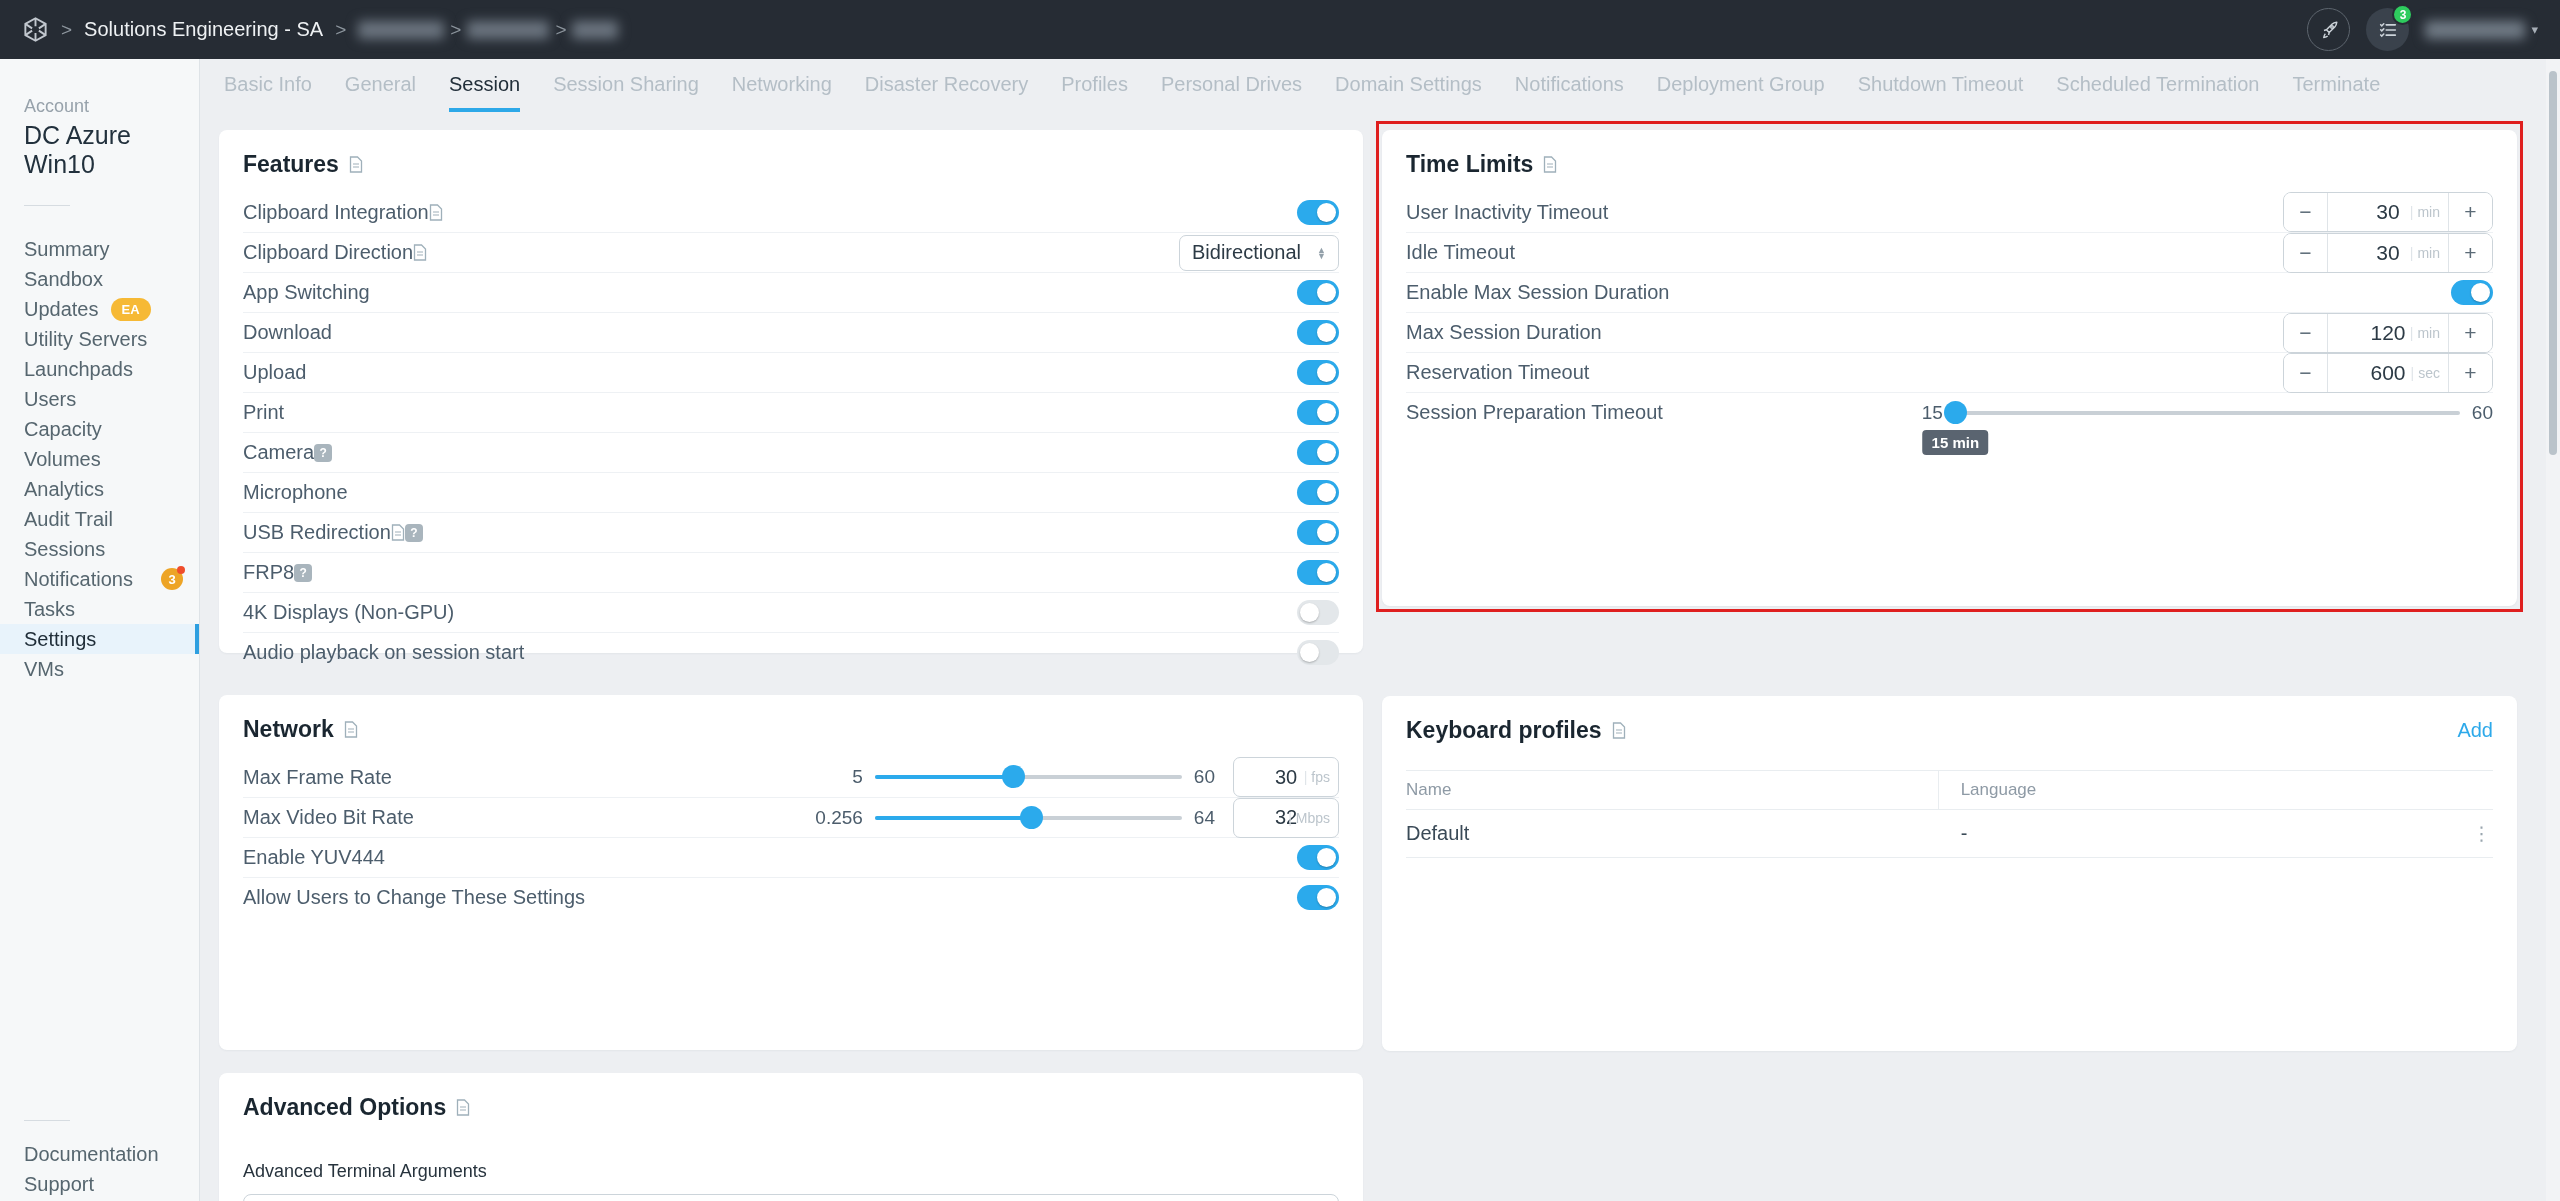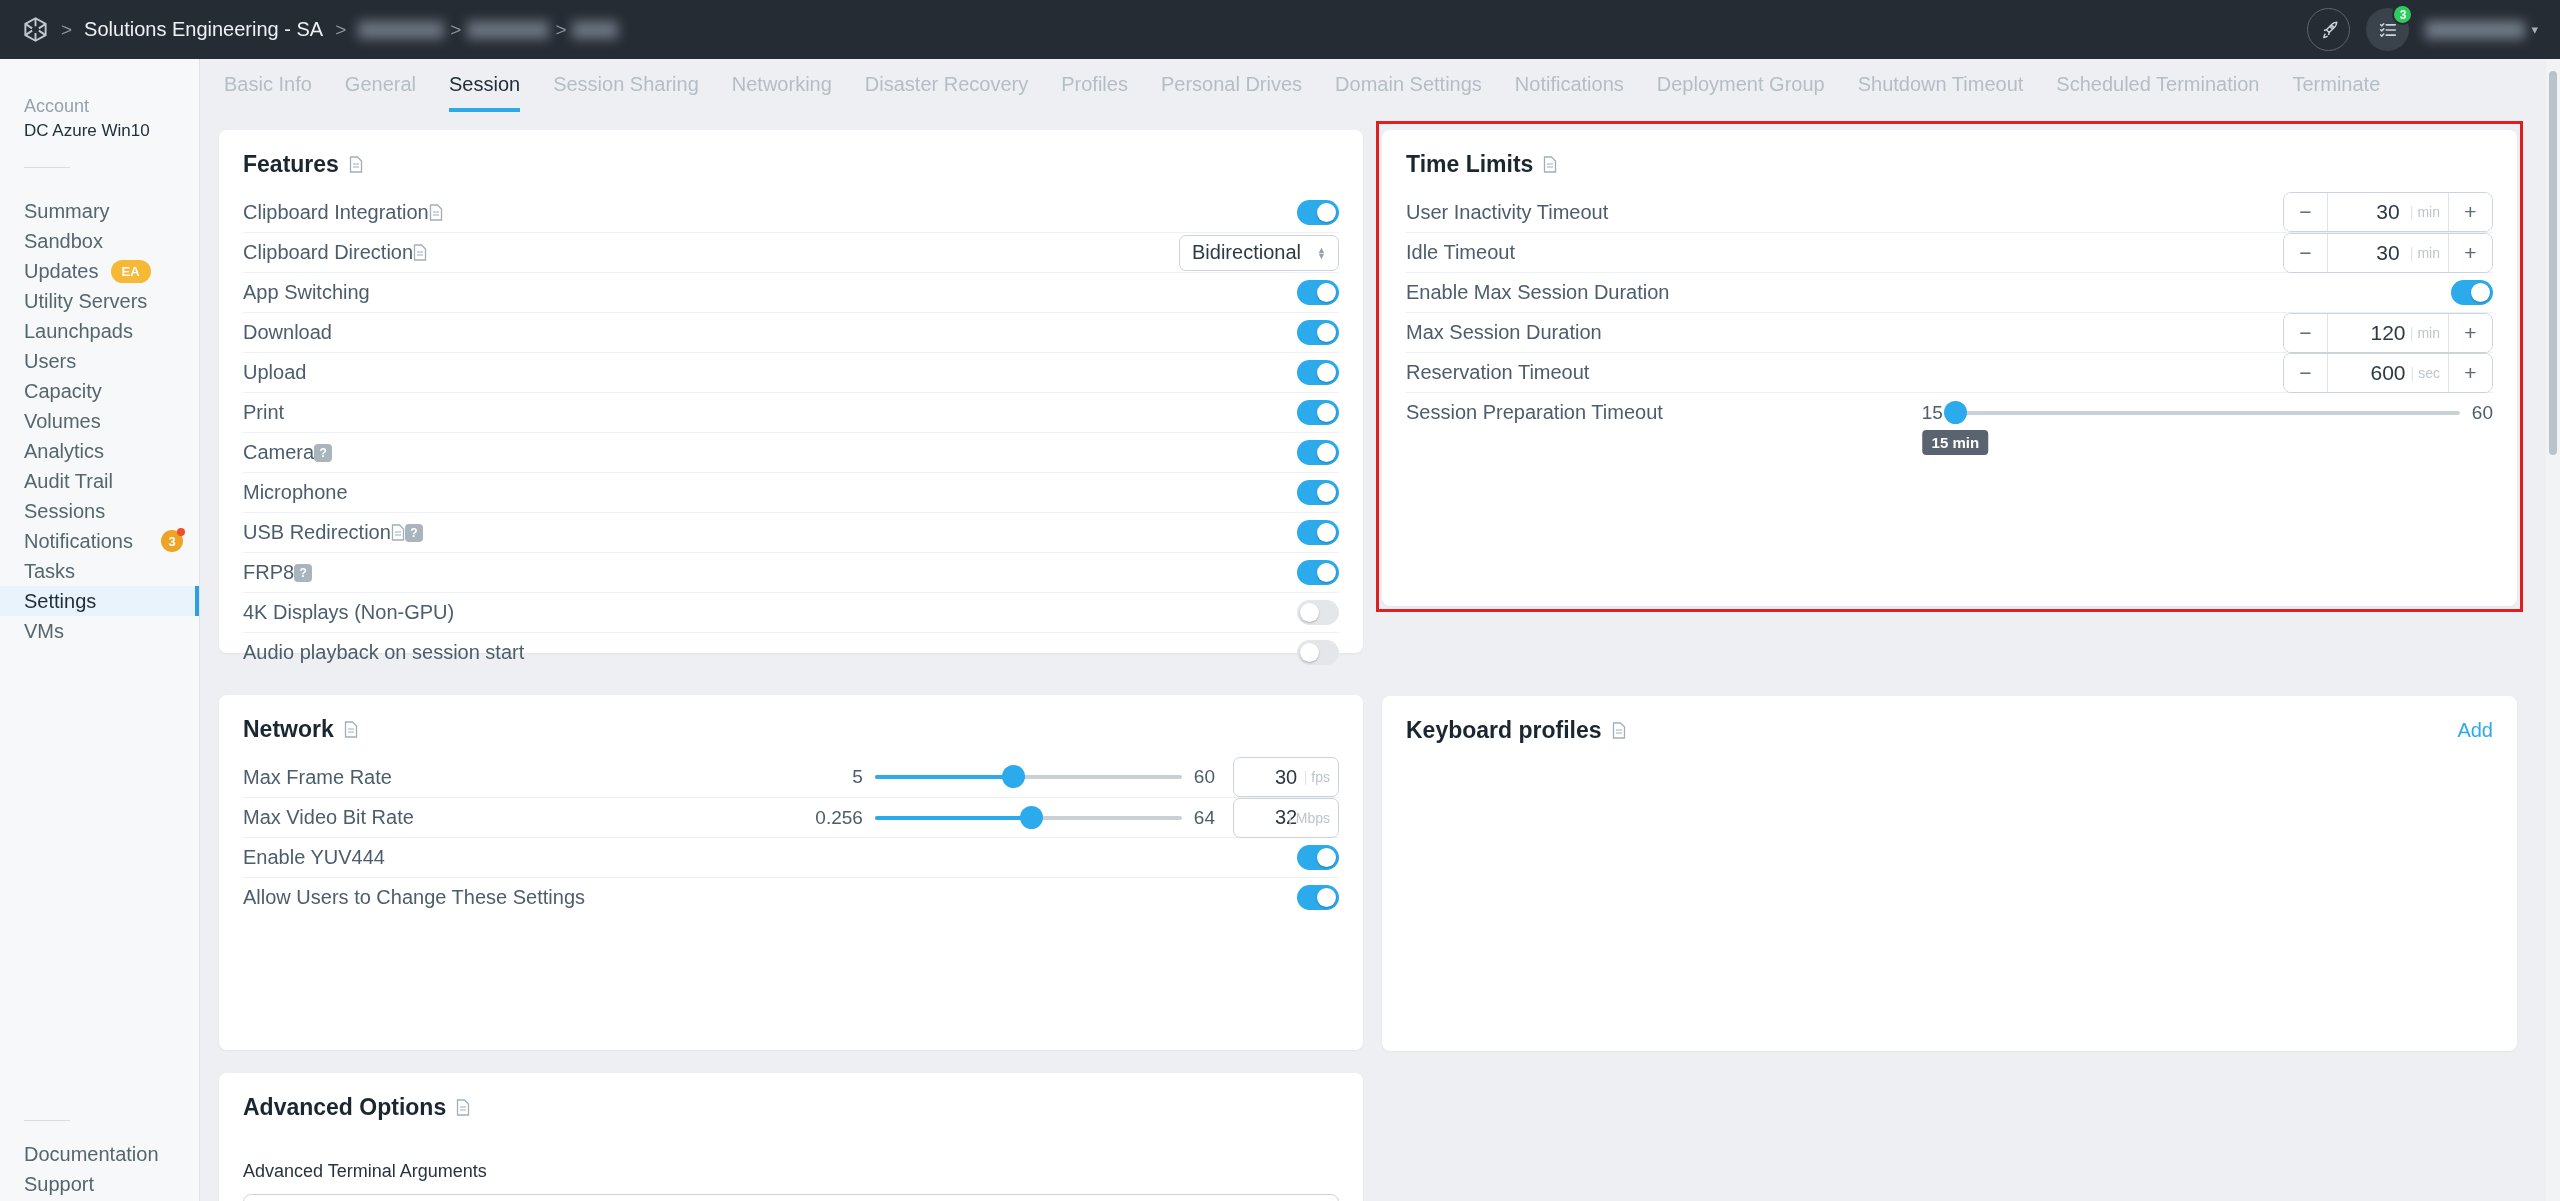--- a/index.html
+++ b/index.html
@@ -19,21 +19,21 @@
   .nav-badge { position:absolute; top:-4px; right:-4px; width:21px; height:21px; border-radius:50%;
                background:#2ecc5e; border:2px solid #262c34; color:#fff; font-size:12px; font-weight:bold;
                display:flex; align-items:center; justify-content:center; }
   .user-blur { width:100px; height:18px; border-radius:3px; background:#717b86; filter:blur(6px); }
   .user-caret { color:#a9b1b9; font-size:13px; margin-left:6px; }
 
   
   .sidebar { position:absolute; top:59px; left:0; width:200px; bottom:0; background:#f6f8f9;
              border-right:1px solid #dee3e7; z-index:20; }
   .acct-label { font-size:18px; color:#97a2ab; margin:37px 0 4px 24px; }
-  .acct-name  { font-size:17px; color:#22313d; margin-left:24px; }
+  .acct-name  { font-size:25px; color:#22313d; margin-left:24px; }
   .side-divider { width:46px; height:1px; background:#d6dce1; margin:26px 0 28px 24px; }
   .side-item { height:30px; display:flex; align-items:center; padding-left:24px; font-size:20px; color:#56666f; cursor:pointer; }
   .side-item.active { background:#e8f3fb; box-shadow:inset -4px 0 0 #2d9fe0; color:#1f2d38; }
   .badge-ea { background:#f6b935; color:#fff; font-size:13px; font-weight:bold; border-radius:12px;
               padding:4px 11px; margin-left:12px; }
   .badge-count { width:22px; height:22px; border-radius:50%; background:#eda426; color:#fff; font-size:13px;
                  font-weight:bold; display:flex; align-items:center; justify-content:center;
                  margin-left:auto; margin-right:16px; position:relative; }
   .badge-count::after { content:""; position:absolute; top:-2px; right:-2px; width:8px; height:8px;
                         border-radius:50%; background:#ef4d2c; }
@@ -591,20 +591,33 @@
     <div class="card-title-row">
       <span class="card-title">Keyboard profiles</span>
       <span class="doc-icon-slot" style="display: flex;">
           <svg width="14" height="17" viewBox="0 0 14 17">
             <path d="M1.5 1h7l4 4v11h-11z" fill="none" stroke="#9fb0ba" stroke-width="1.3"></path>
             <path d="M4 8h6M4 11h6" stroke="#9fb0ba" stroke-width="1.2"></path>
           </svg>
         </span>
       <span class="add-link">Add</span>
     </div>
+    <div class="kb-table">
+      <div class="kb-head" id="kb-head">
+          <div class="kb-th name">Name</div>
+          <div class="kb-th lang">Language</div>
+        </div>
+      <div id="kb-rows">
+          <div class="kb-row">
+            <div class="kb-cell name">Default</div>
+            <div class="kb-cell lang">-</div>
+            <span class="kebab">⋮</span>
+          </div>
+        </div>
+    </div>
   </div>
 
   <div class="card" style="left:19px; top:1014px; width:1144px; height:240px;">
     <div class="card-title-row">
       <span class="card-title">Advanced Options</span>
       <span class="doc-icon-slot" style="display: flex;">
           <svg width="14" height="17" viewBox="0 0 14 17">
             <path d="M1.5 1h7l4 4v11h-11z" fill="none" stroke="#9fb0ba" stroke-width="1.3"></path>
             <path d="M4 8h6M4 11h6" stroke="#9fb0ba" stroke-width="1.2"></path>
           </svg>

